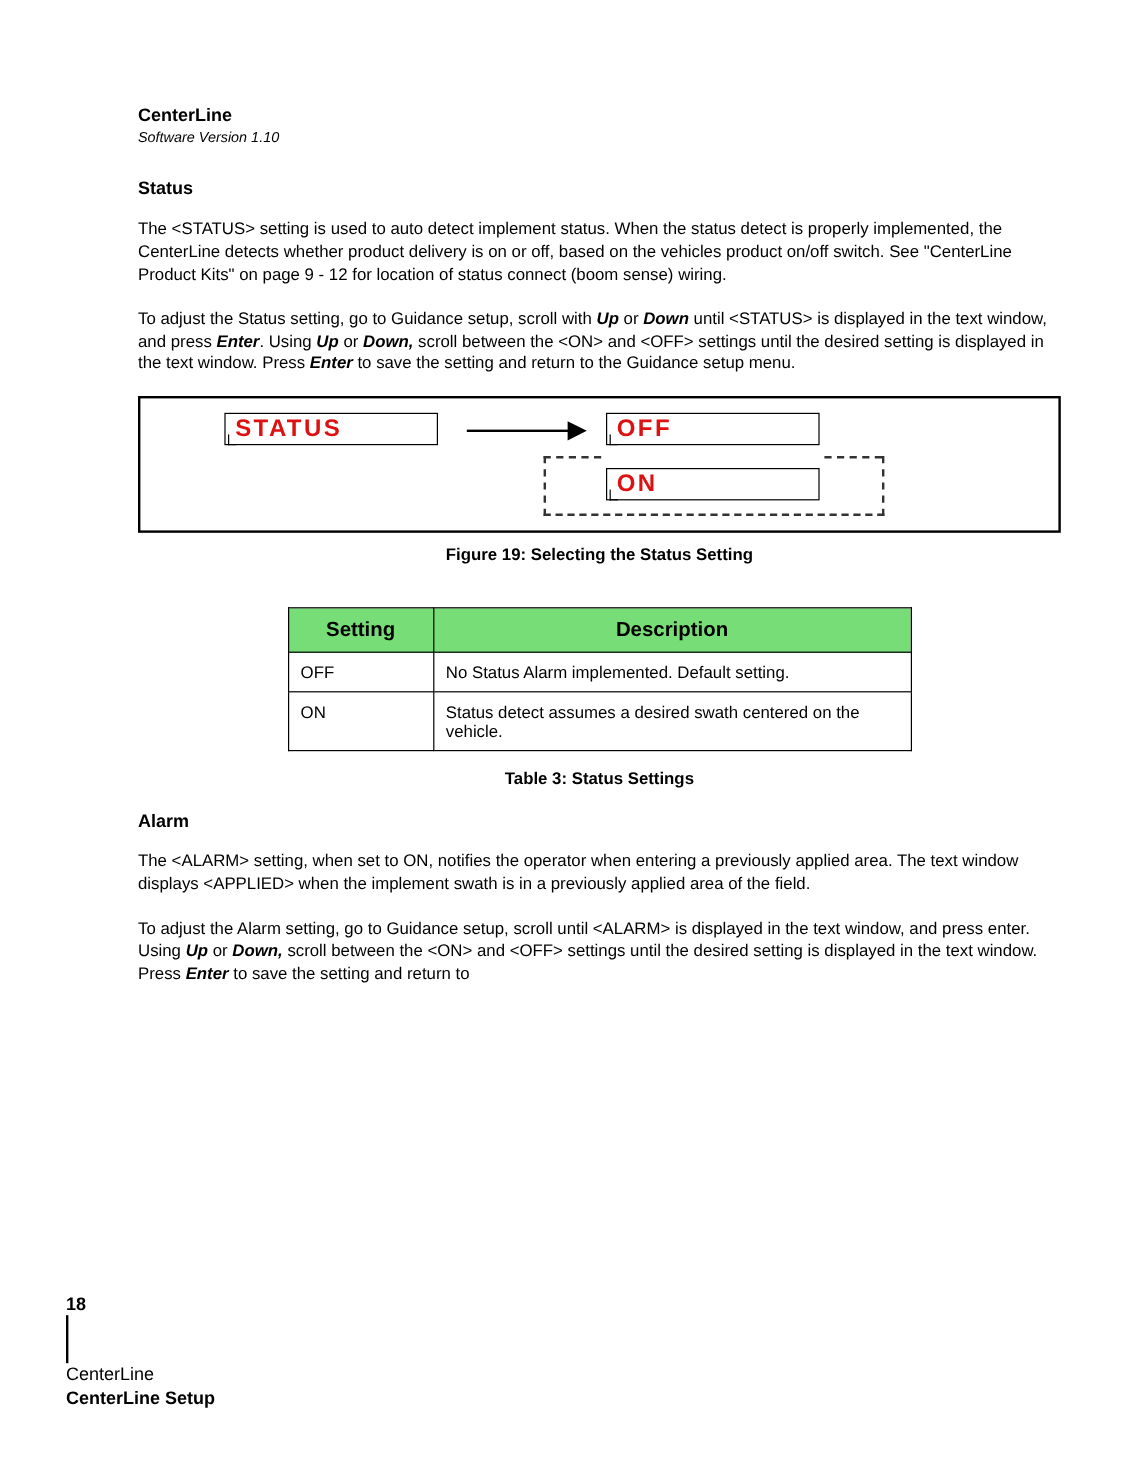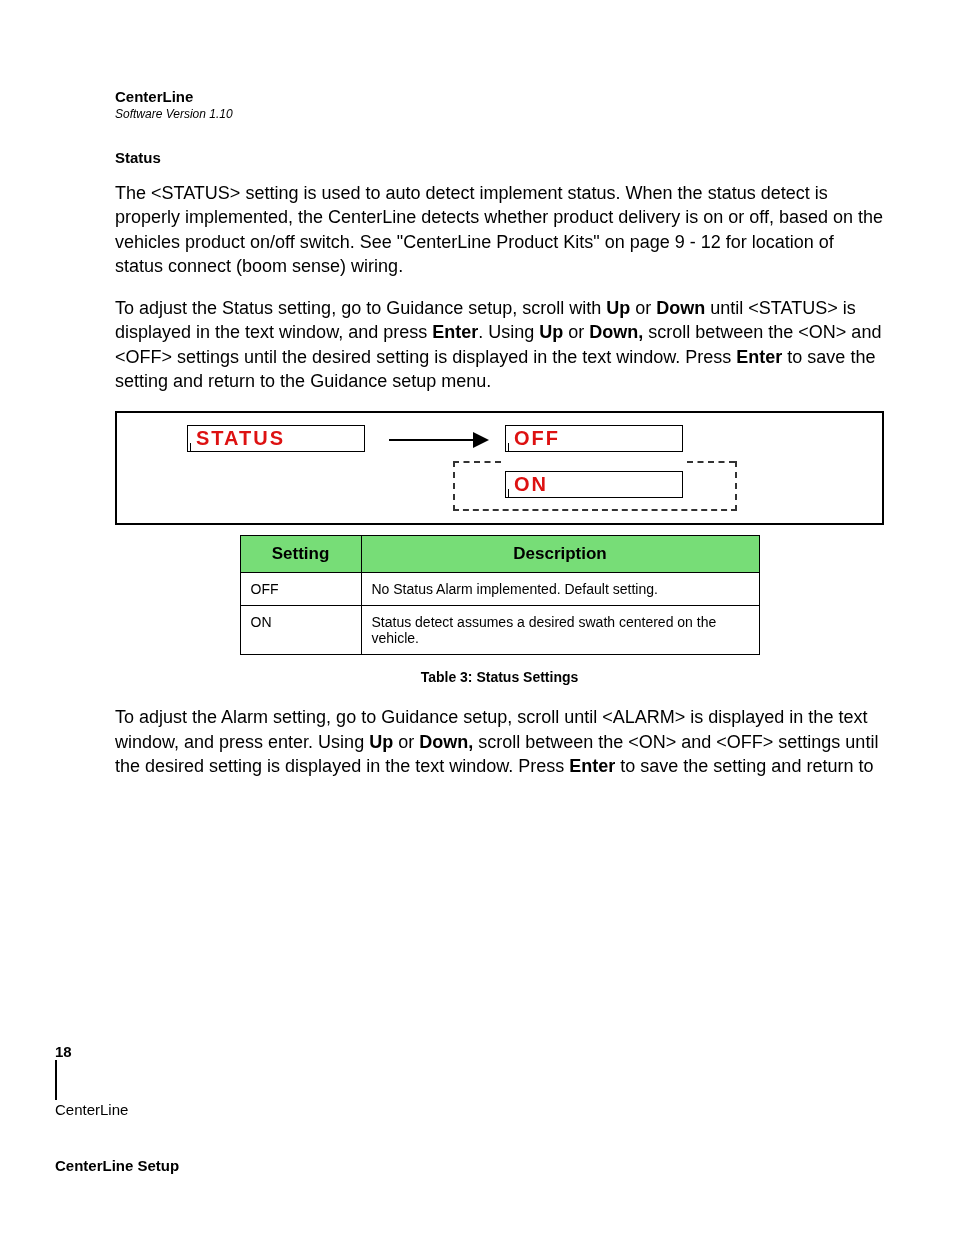--- a/index.html
+++ b/index.html
@@ -32,24 +32,24 @@
     margin-top: 2px;
   }
   .section-heading {
     font-weight: bold;
     font-size: 15px;
     margin: 20px 0 14px 0;
   }
   p.body-text {
     margin: 15px 0 18px 0;
     line-height: 1.35;
-    font-size: 18px;
-  }
-  .bold { font-weight: bold; margin-top: 36px; }
-  .italic-bold { font-weight: bold; }
+    font-size: 14px;
+  }
+  .bold { font-weight: bold; }
+  .italic-bold { font-weight: bold; font-style: italic; }
 
   
   .figure-box {
     border: 2px solid #000;
     margin: 8px 0 10px 0;
     padding: 14px 10px 10px 10px;
     position: relative;
     height: 86px;
   }
   .figure-box .lcd {
@@ -181,20 +181,21 @@
       <span class="lcd-notch" style="left:2px;"></span>
     </div>
     <div class="lcd" style="left:388px; top:58px; width:160px;">
       <span>ON</span>
       <span class="lcd-notch" style="left:2px;"></span>
     </div>
     <div class="dash-box" style="left:336px; top:48px; width:280px; height:48px;"></div>
     <div class="dash-top-left" style="left:336px; top:48px; width:48px;"></div>
     <div class="dash-top-right" style="left:570px; top:48px; width:48px;"></div>
   </div>
+  <div class="figure-caption">Figure 19: Selecting the Status Setting</div>
 
   <table class="settings">
     <thead>
       <tr>
         <th>Setting</th>
         <th>Description</th>
       </tr>
     </thead>
     <tbody>
       <tr>
@@ -202,21 +203,25 @@
         <td>No Status Alarm implemented. Default setting.</td>
       </tr>
       <tr>
         <td>ON</td>
         <td>Status detect assumes a desired swath centered on the vehicle.</td>
       </tr>
     </tbody>
   </table>
   <div class="table-caption">Table 3: Status Settings</div>
 
-
+  <div class="section-heading">Alarm</div>
+
+  <p class="body-text">
+    <span>The &lt;ALARM&gt; setting, when set to ON, notifies the operator when entering a previously applied area. The text window displays &lt;APPLIED&gt; when the implement swath is in a previously applied area of the field.</span>
+  </p>
 
   <p class="body-text">
     <span>To adjust the Alarm setting, go to Guidance setup, scroll until &lt;ALARM&gt; is displayed in the text window, and press enter. Using </span><span class="italic-bold">Up</span><span> or </span><span class="italic-bold">Down,</span><span> scroll between the &lt;ON&gt; and &lt;OFF&gt; settings until the desired setting is displayed in the text window. Press </span><span class="italic-bold">Enter</span><span> to save the setting and return to</span>
   </p>
 
   <div class="footer">
     <div class="page-num">18</div>
     <div class="footer-divider"></div>
     <div class="footer-text">
       <div>CenterLine</div>

